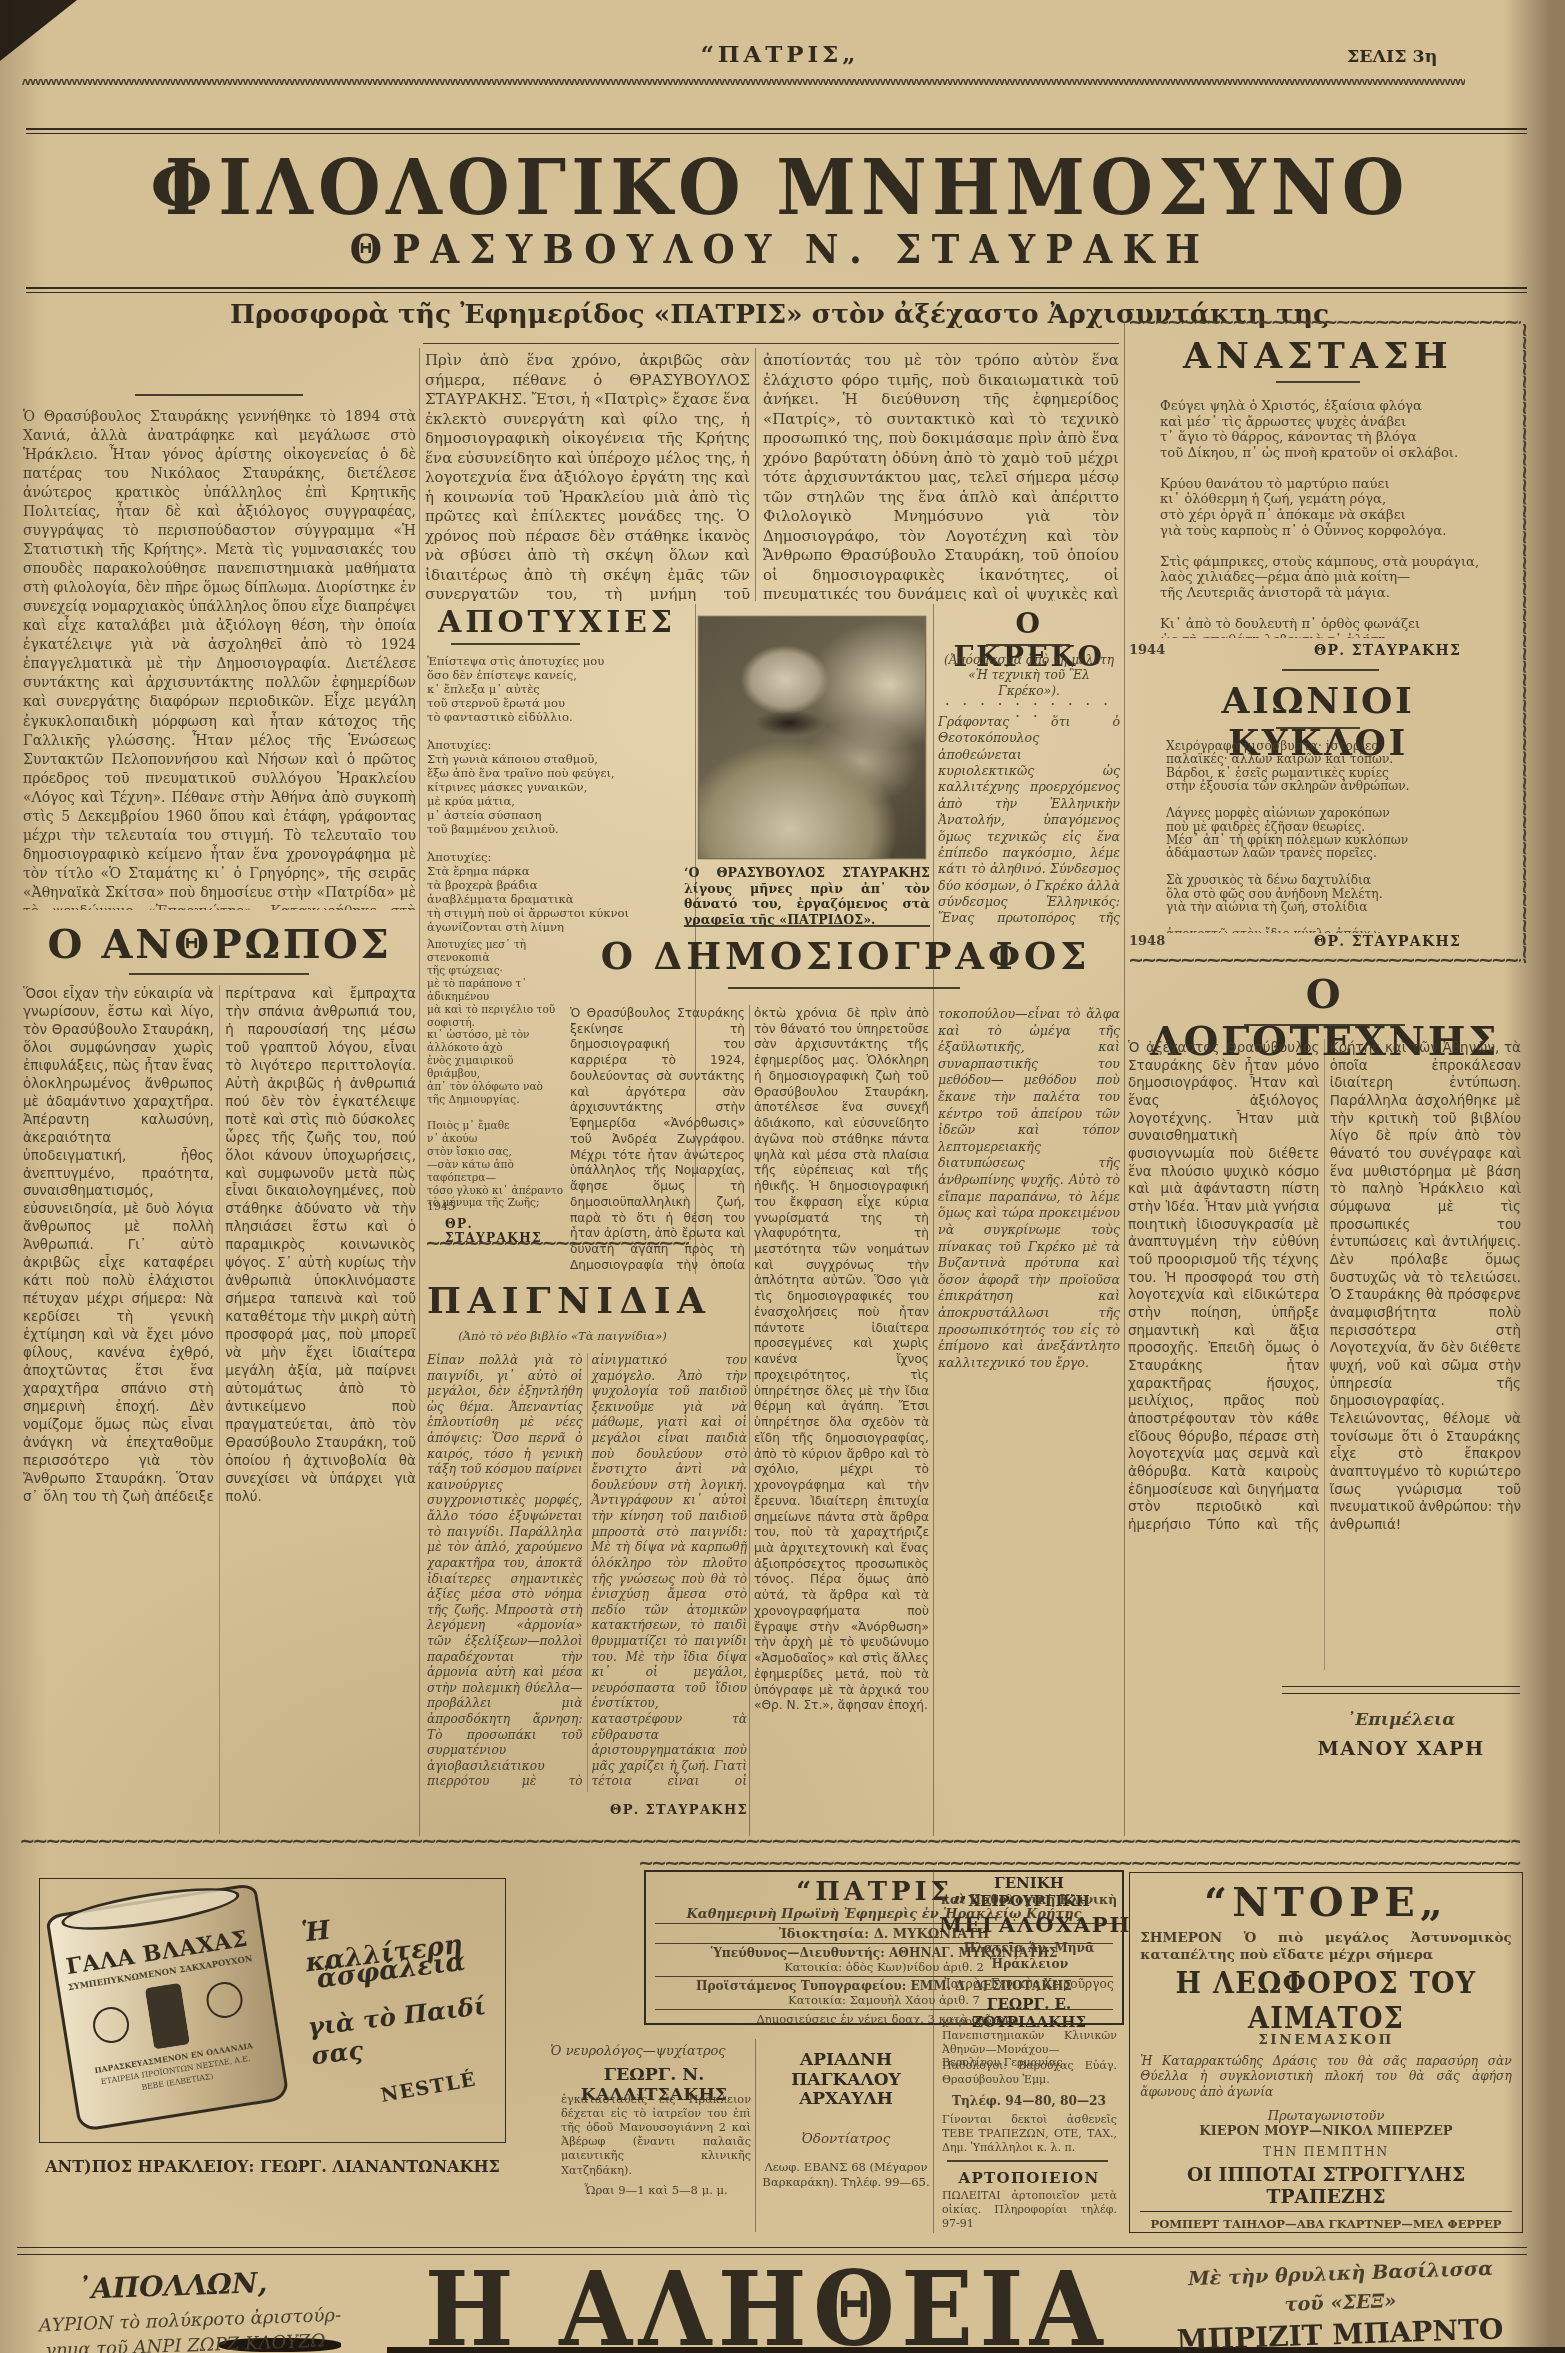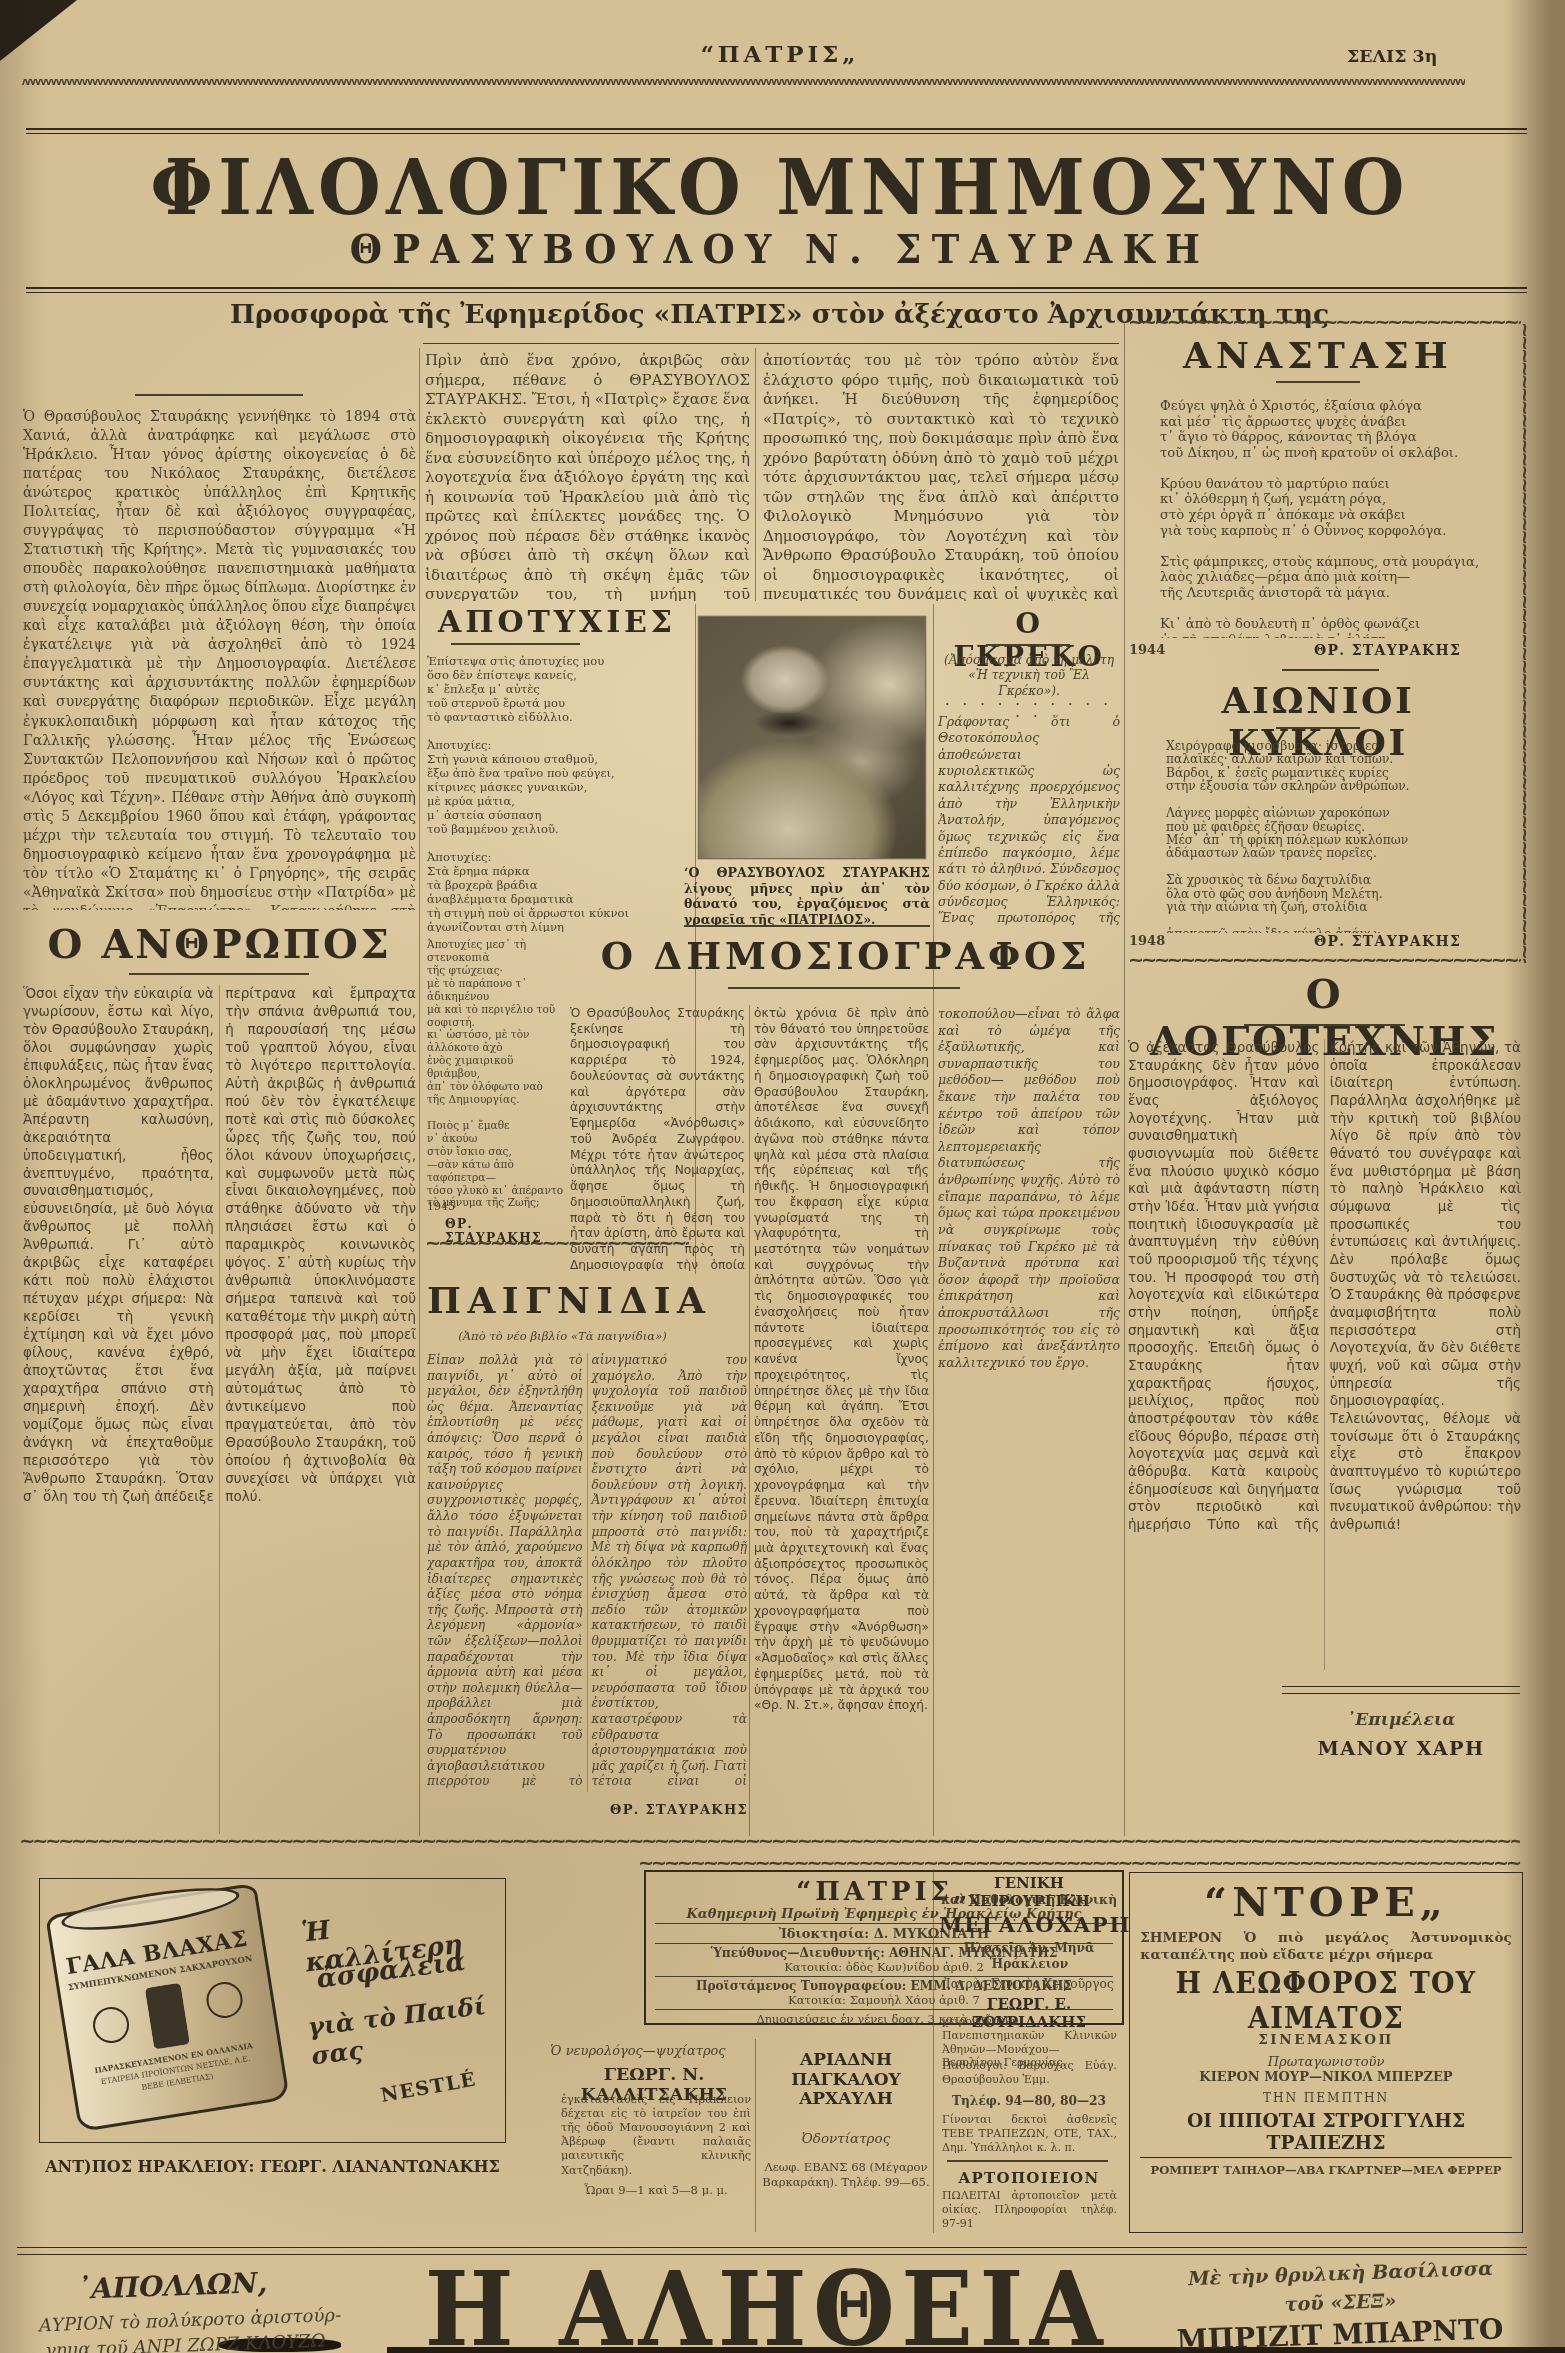--- a/index.html
+++ b/index.html
@@ -274,20 +274,21 @@
   <div class="abs just serif" style="left:942px;top:2113px;width:175px;font-size:11px;line-height:1.25;">Γίνονται δεκτοὶ ἀσθενεῖς ΤΕΒΕ ΤΡΑΠΕΖΩΝ, ΟΤΕ, ΤΑΧ., Δημ. Ὑπάλληλοι κ. λ. π.</div>
   <div class="abs hline" style="left:947px;top:2160px;width:161px;height:1.9px;"></div>
   <div class="abs ctr bold ink2" style="left:939px;top:2169px;width:180px;font-size:15px;letter-spacing:1.3px;">ΑΡΤΟΠΟΙΕΙΟΝ</div>
   <div class="abs just serif" style="left:942px;top:2189px;width:175px;font-size:11px;line-height:1.25;">ΠΩΛΕΙΤΑΙ ἀρτοποιεῖον μετὰ οἰκίας. Πληροφορίαι τηλέφ. 97-91</div>
 
   <div class="abs" style="left:1129px;top:1872px;width:394px;height:361px;border:1.9px solid var(--ink-dark);padding:5.2px 10.3px;">
     <div class="ctr bold ink2" style="font-size:40px;letter-spacing:5.2px;">“ΝΤΟΡΕ„</div>
     <div class="bold just" style="font-size:13.5px;line-height:1.25;margin-top:3.9px;">ΣΗΜΕΡΟΝ Ὁ πιὸ μεγάλος Ἀστυνομικὸς καταπέλτης ποὺ εἴδατε μέχρι σήμερα</div>
     <div class="ctr bold ink2" style="font-size:27px;letter-spacing:1.3px;margin-top:6.4px;transform:scaleY(1.1);">Η ΛΕΩΦΟΡΟΣ ΤΟΥ ΑΙΜΑΤΟΣ</div>
     <div class="ctr bold" style="font-size:13.5px;letter-spacing:2.6px;">ΣΙΝΕΜΑΣΚΟΠ</div>
+    <div class="just serif ital" style="font-size:12.2px;line-height:1.3;margin-top:6.4px;">Ἡ Καταρρακτώδης Δράσις του θὰ σᾶς παρασύρη σὰν Θύελλα ἡ συγκλονιστικὴ πλοκή του θὰ σᾶς ἀφήση ἄφωνους ἀπὸ ἀγωνία</div>
     <div class="ctr ital" style="font-size:13px;margin-top:6.4px;">Πρωταγωνιστοῦν</div>
     <div class="ctr bold" style="font-size:13px;">ΚΙΕΡΟΝ ΜΟΥΡ—ΝΙΚΟΛ ΜΠΕΡΖΕΡ</div>
     <div class="ctr" style="font-size:12.2px;letter-spacing:1.9px;margin-top:7.7px;">ΤΗΝ ΠΕΜΠΤΗΝ</div>
     <div class="ctr bold ink2" style="font-size:18.7px;margin-top:3.9px;border-bottom:1.9px double var(--ink-dark);padding-bottom:3.9px;">ΟΙ ΙΠΠΟΤΑΙ ΣΤΡΟΓΓΥΛΗΣ ΤΡΑΠΕΖΗΣ</div>
     <div class="ctr bold" style="font-size:11.6px;margin-top:5.2px;">ΡΟΜΠΕΡΤ ΤΑΙΗΛΟΡ—ΑΒΑ ΓΚΑΡΤΝΕΡ—ΜΕΛ ΦΕΡΡΕΡ</div>
   </div>
 
   <div class="abs trirule" style="left:17px;top:2247px;width:1510px;"></div>
   <div class="abs ital bold ink2" style="left:77px;top:2268px;width:271px;font-size:28px;transform:rotate(-2deg);">᾽ΑΠΟΛΛΩΝ,</div>
   <div class="abs ital" style="left:39px;top:2309px;width:309px;font-size:18px;transform:rotate(-2deg);">ΑΥΡΙΟΝ τὸ πολύκροτο ἀριστούρ-</div>

